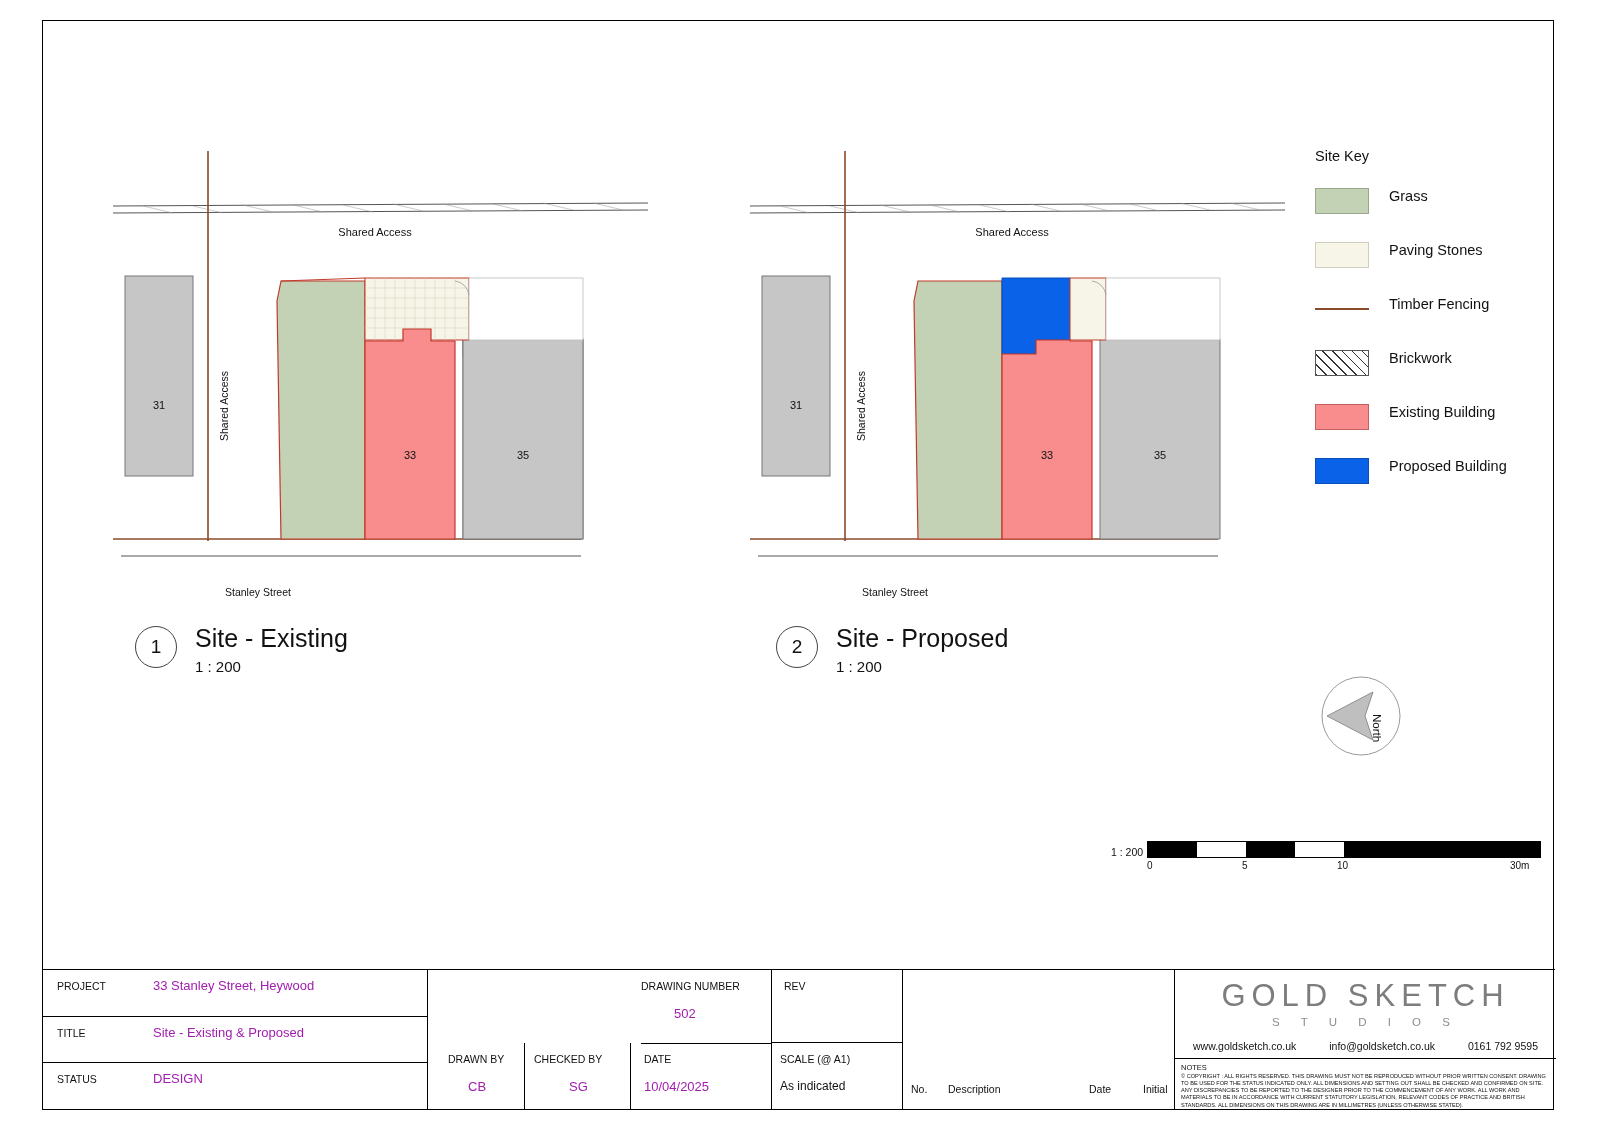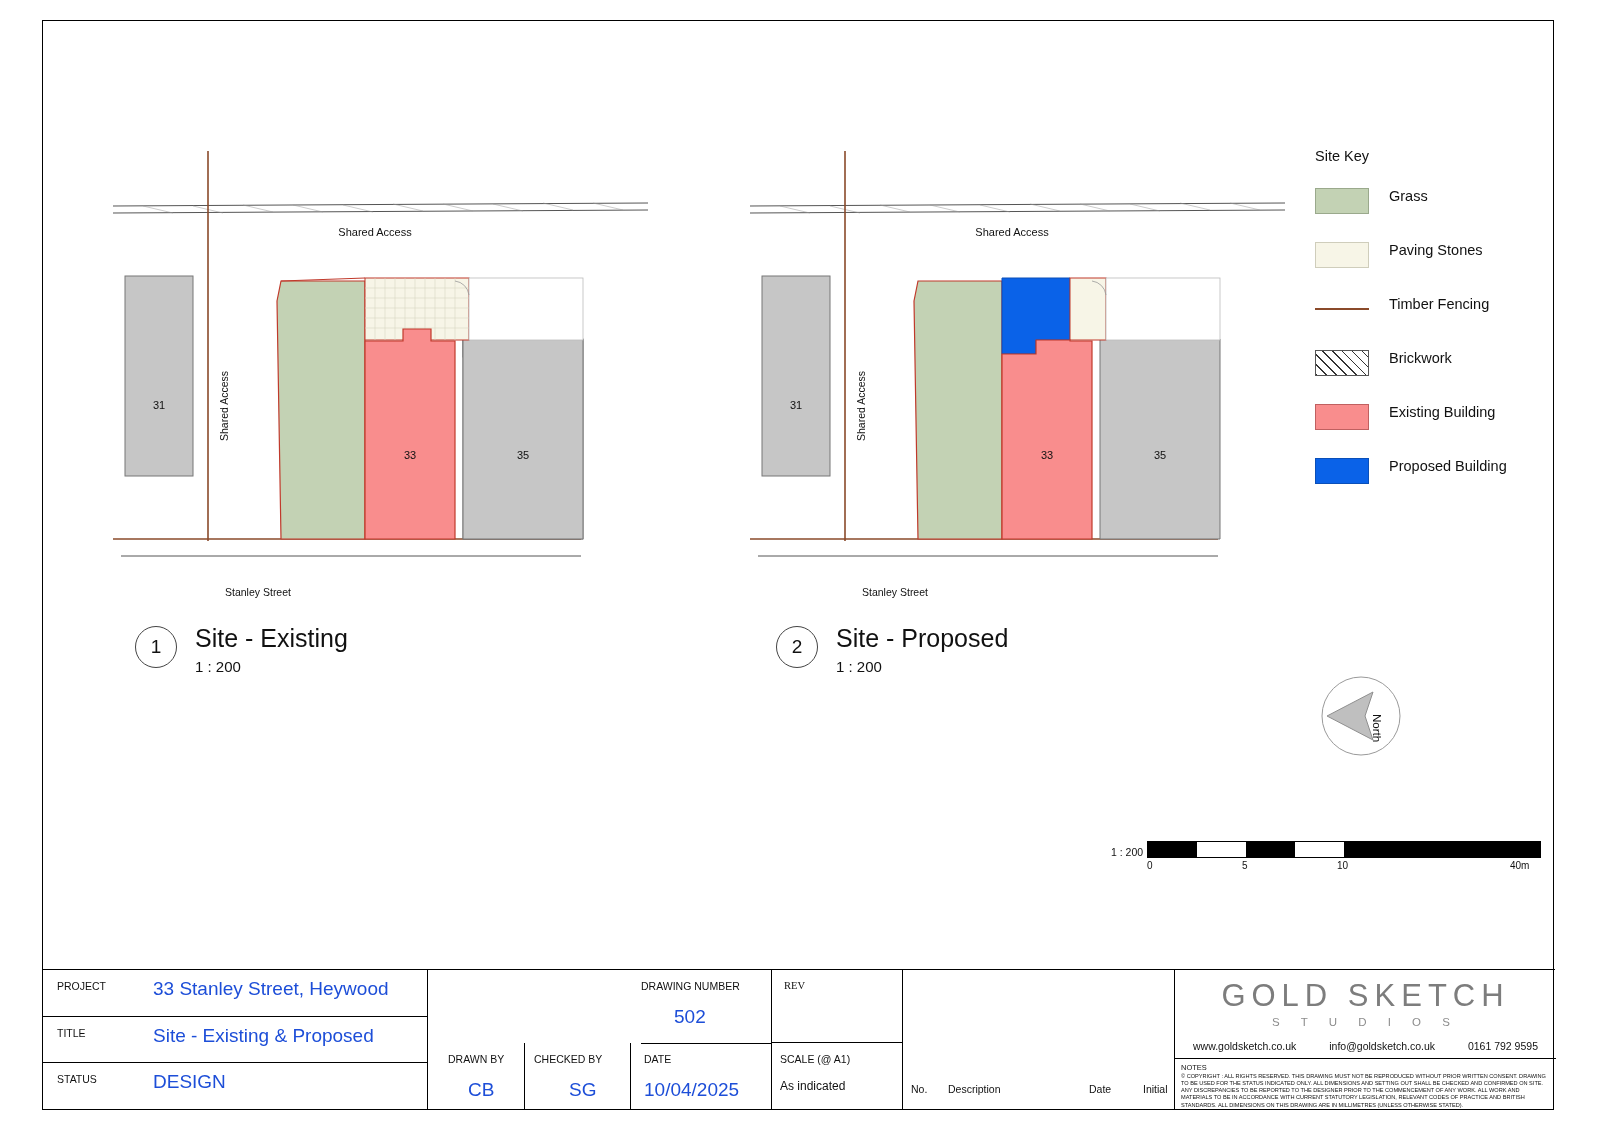--- a/index.html
+++ b/index.html
@@ -48,21 +48,21 @@
   .sb-bar{position:absolute;left:36px;top:5px;width:392px;height:15px;border:1px solid #000;display:flex;}
   .sb-seg{height:100%;flex:1;}
   .sb-dark{background:#000;}
   .sb-light{background:#fff;}
   .sb-ticks{position:absolute;left:36px;top:24px;width:392px;height:14px;}
   .sb-tick{position:absolute;font-size:10px;color:#111;}
 
   
   .titleblock{position:absolute;left:0;bottom:0;width:1512px;height:140px;border-top:1px solid #000;box-sizing:border-box;}
   .tb-lbl{font-size:10.5px;color:#111;}
-  .tb-val{font-size:19px;color:#1d4ed8;}
+  .tb-val{font-size:13px;color:#a21caf;}
   .tb-val-sm{font-size:12px;color:#111;}
 
   .tb-left{position:absolute;left:0;top:0;width:385px;height:140px;}
   .tb-row{position:absolute;left:0;width:385px;box-sizing:border-box;border-bottom:1px solid #000;}
   .tb-row .k{position:absolute;left:14px;top:10px;}
   .tb-row .v{position:absolute;left:110px;top:8px;}
 
   .tb-mid{position:absolute;left:385px;top:0;width:344px;height:140px;border-left:1px solid #000;border-right:1px solid #000;box-sizing:border-box;}
   .tb-rev{position:absolute;left:729px;top:0;width:66px;height:73px;border-right:1px solid #000;box-sizing:border-box;}
   .tb-scale-wrap{position:absolute;left:598px;top:73px;width:131px;height:67px;border-left:1px solid #000;box-sizing:border-box;}
@@ -259,21 +259,21 @@
       <div class="sb-seg sb-light"></div>
       <div class="sb-seg sb-dark"></div>
       <div class="sb-seg sb-dark"></div>
       <div class="sb-seg sb-dark"></div>
       <div class="sb-seg sb-dark"></div>
     </div>
     <div class="sb-ticks">
       <div class="sb-tick" style="left:0;">0</div>
       <div class="sb-tick" style="left:95px;">5</div>
       <div class="sb-tick" style="left:190px;">10</div>
-      <div class="sb-tick" style="left:363px;">40m</div>
+      <div class="sb-tick" style="left:363px;">30m</div>
     </div>
   </div>
 
   <div class="titleblock">
 
     <div class="tb-left">
       <div class="tb-row" style="top:0;height:47px;border-right:1px solid #000;">
         <div class="k tb-lbl">PROJECT</div>
         <div class="v tb-val">33 Stanley Street, Heywood</div>
       </div>
@@ -306,21 +306,21 @@
         <div class="tb-val" style="position:absolute;left:14px;top:36px;">10/04/2025</div>
       </div>
     </div>
 
     <div class="tb-scale-wrap" style="left:729px;top:73px;width:131px;border-right:1px solid #000;border-left:none;">
       <div class="tb-lbl" style="position:absolute;left:8px;top:10px;">SCALE (@ A1)</div>
       <div class="tb-val-sm" style="position:absolute;left:8px;top:36px;">As indicated</div>
     </div>
 
     <div class="tb-rev" style="left:729px;top:0;width:131px;height:73px;border-bottom:1px solid #000;">
-      <div class="tb-lbl" style="position:absolute;left:12px;top:10px;font-family:Liberation Serif, serif;">REV</div>
+      <div class="tb-lbl" style="position:absolute;left:12px;top:10px;">REV</div>
       <div class="tb-val" style="position:absolute;left:12px;top:36px;"></div>
     </div>
 
     <div class="tb-revtable" style="left:860px;top:0;width:271px;height:140px;">
       <div class="revhdr" style="left:8px;top:113px;">No.</div>
       <div class="revhdr" style="left:45px;top:113px;">Description</div>
       <div class="revhdr" style="left:186px;top:113px;">Date</div>
       <div class="revhdr" style="left:240px;top:113px;">Initial</div>
     </div>
 

